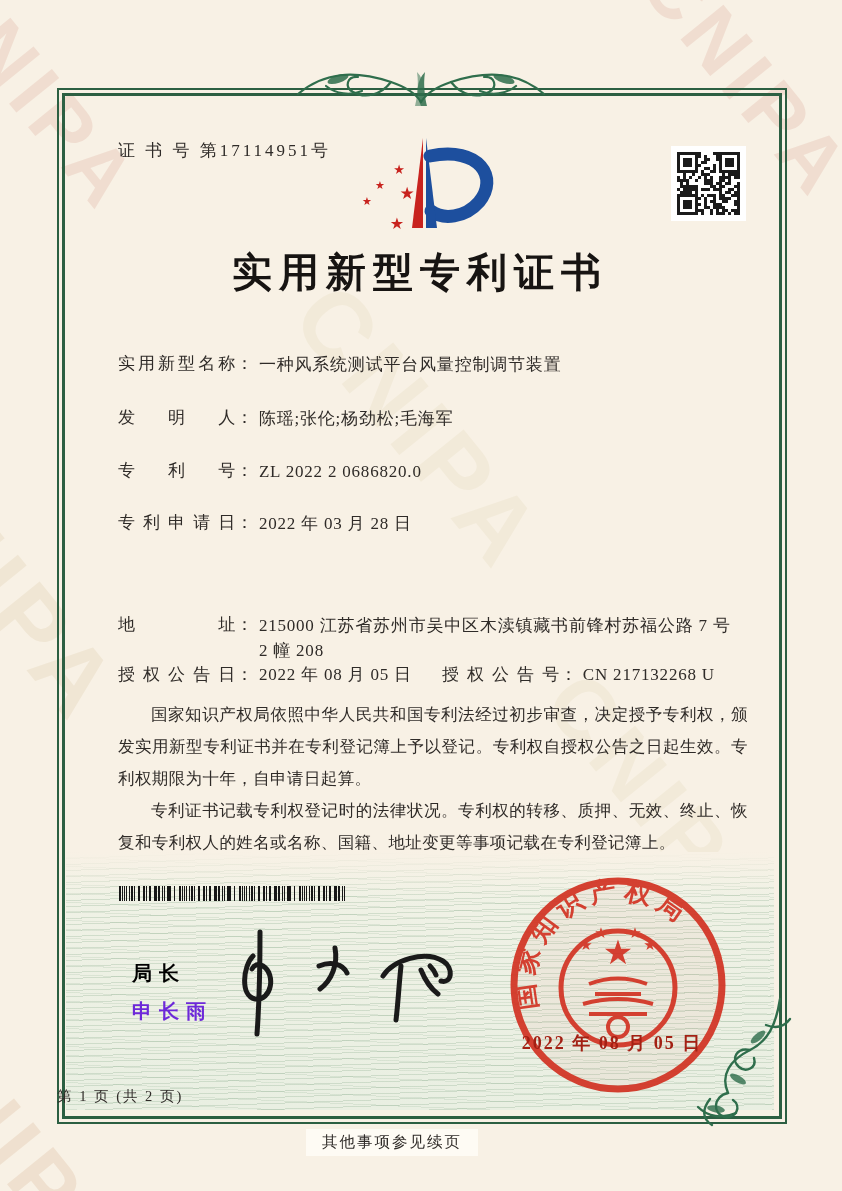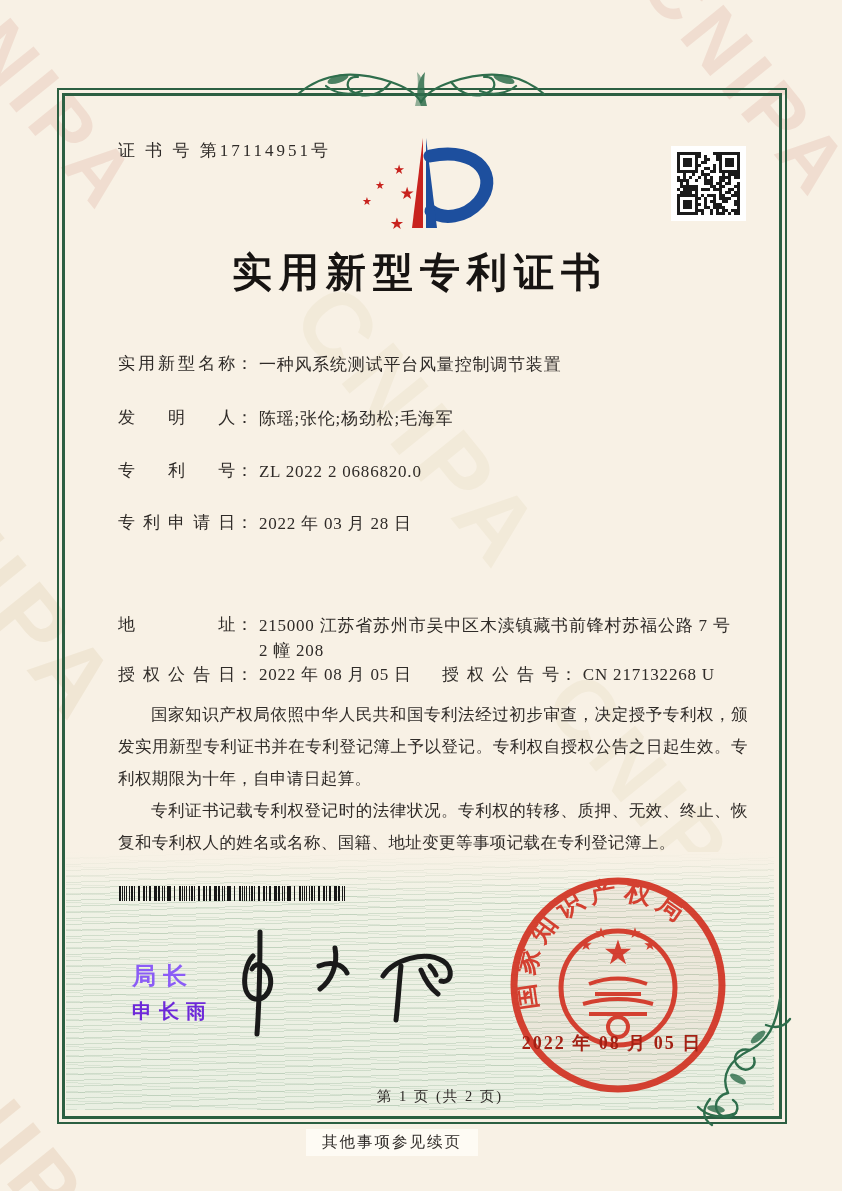--- a/index.html
+++ b/index.html
@@ -41,29 +41,29 @@
   .grant .lbl2{display:inline-block; width:118px; text-align:justify; text-align-last:justify;}
   .body-text{position:absolute; left:118px; top:699px; width:630px;
     font-size:16.5px; line-height:32px; text-align:justify; letter-spacing:.4px;}
   .body-text p{margin:0; text-indent:2em;}
   .barcode{position:absolute; left:119px; top:886px; width:227px; height:15px;
     background:
       repeating-linear-gradient(90deg,#161616 0 2px,transparent 2px 3px,#161616 3px 4px,transparent 4px 7px,#161616 7px 8px,transparent 8px 12px),
       repeating-linear-gradient(90deg,#161616 0 1px,transparent 1px 5px);
   }
   .sig-title{position:absolute; left:132px; top:960px; font-family:Liberation Serif, serif;
-    font-weight:600; font-size:24px; letter-spacing:7px; color:#8b5cf6;}
+    font-weight:600; font-size:20px; letter-spacing:7px; color:#000000;}
   .sig-name{position:absolute; left:132px; top:998px; font-family:"Liberation Sans",sans-serif;
     font-weight:600; font-size:20px; letter-spacing:7px; color:#6d28d9;}
   .signature-svg{position:absolute; left:215px; top:922px;}
   .seal-svg{position:absolute; left:505px; top:872px;}
   .seal-date{position:absolute; left:508px; top:1031px; width:208px; text-align:center;
     font-size:18px; letter-spacing:2px; color:#a32014; font-weight:bold;}
-  .page-num{position:absolute; left:57px; top:1087px; width:726px; text-align:center;
-    font-size:14.5px; letter-spacing:2px;padding-left:20px;}
+  .page-num{position:absolute; left:57px; top:1087px; width:726px; 
+    font-size:14.5px; letter-spacing:2px;}
   .note{position:absolute; left:0; top:1129px; width:784px; text-align:center; font-size:15.5px; letter-spacing:2px;}
   .note span{background:rgba(255,254,248,.8); padding:3px 16px; display:inline-block;}
   .ornament{position:absolute; z-index:3;}
   .logo-svg{position:absolute; left:335px; top:126px;}
   .qr-svg{position:absolute; left:671px; top:146px;}
 </style>
 </head>
 <body>
 
 <div class="page">

